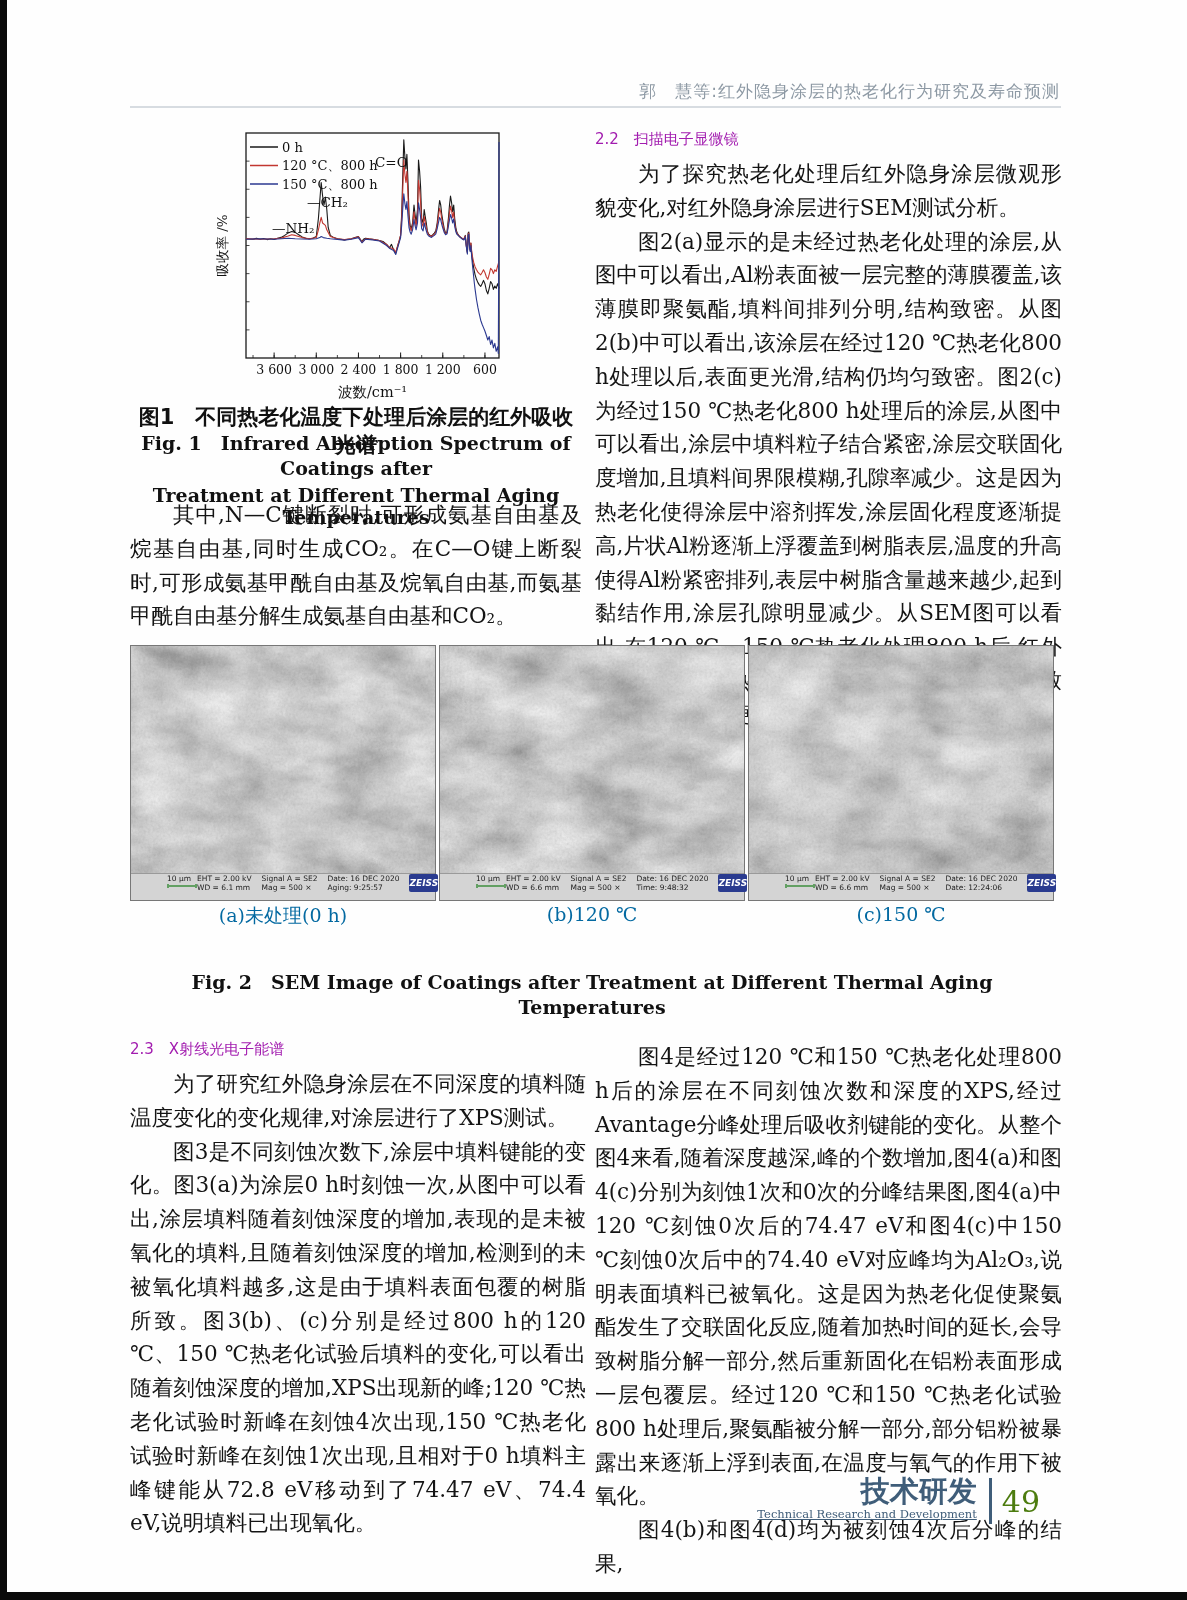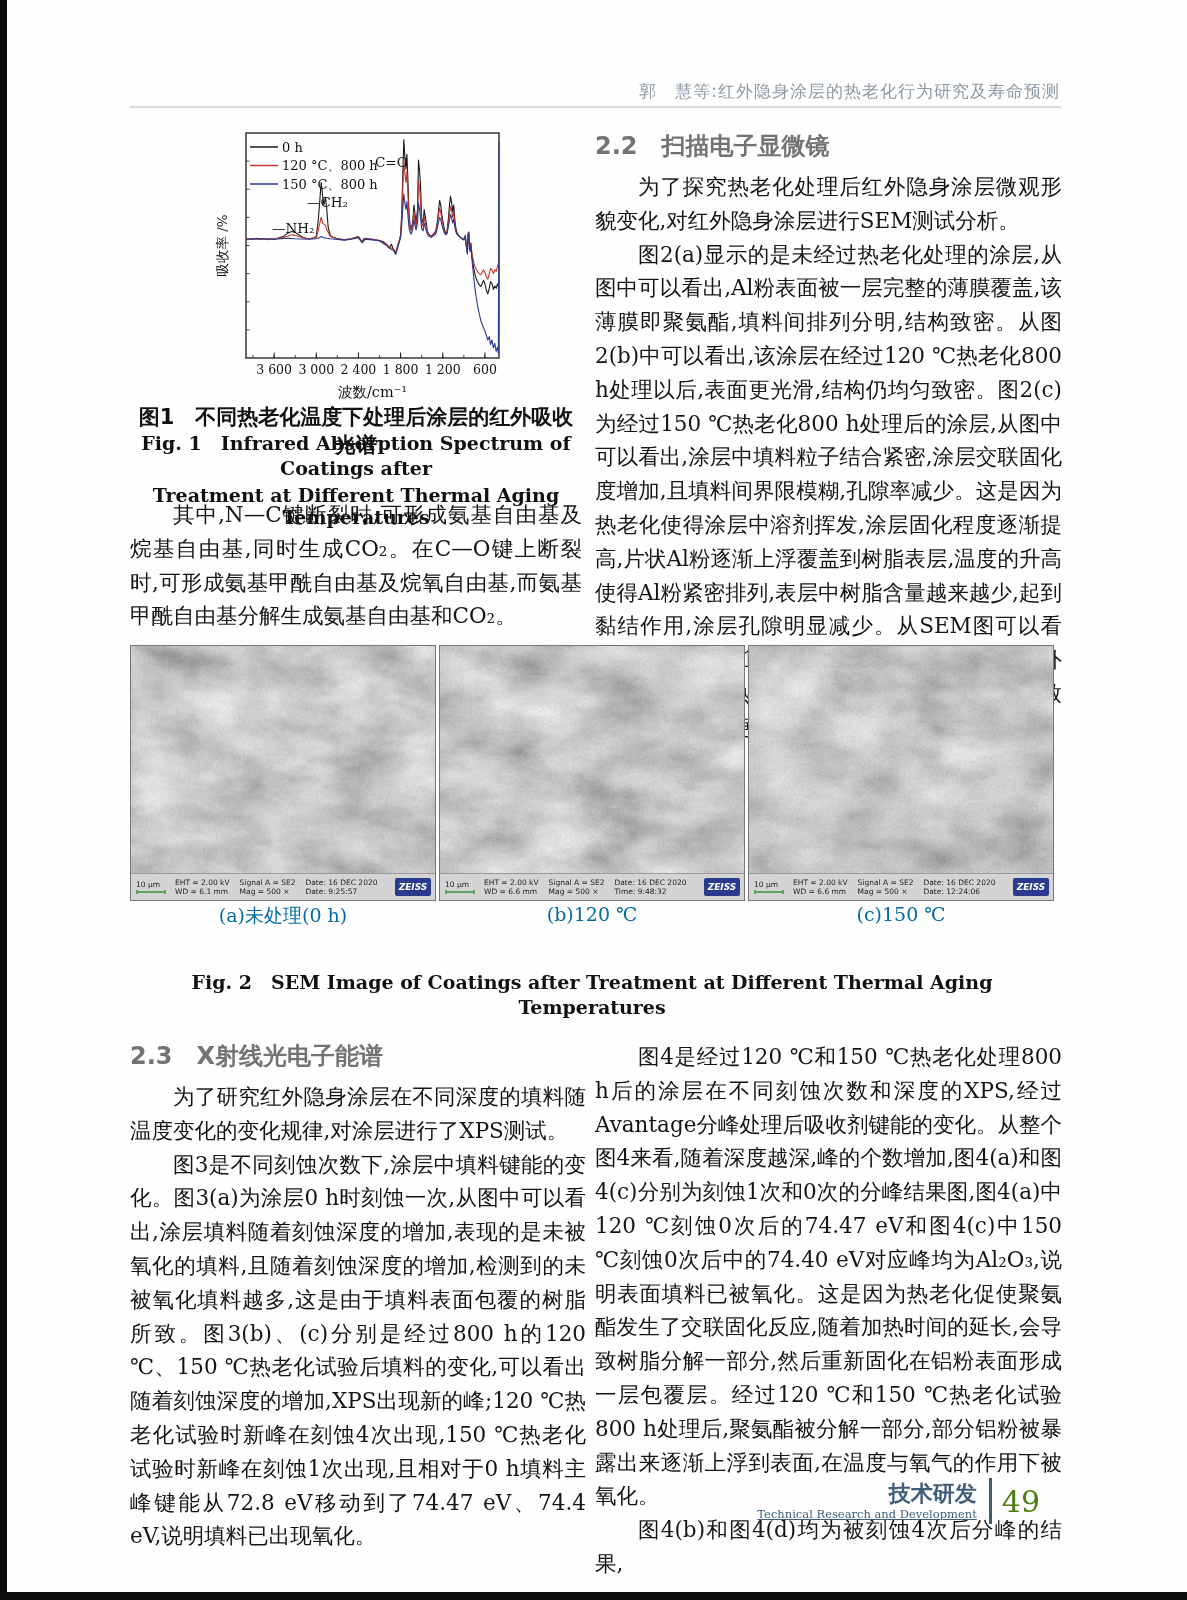--- a/index.html
+++ b/index.html
@@ -18,42 +18,42 @@
   .cap{position:absolute;text-align:center;font-weight:bold;color:#111;}
   .cap-zh{font-size:21px;font-family:"DejaVu Sans","Liberation Sans",sans-serif;}
   .cap-en{font-size:19px;}
 
   .para{font-size:21.5px;line-height:33.8px;text-align:justify;text-indent:2em;margin:0;}
   .col-left-top{position:absolute;left:130px;top:498px;width:452px;}
   .col-right-top{position:absolute;left:595px;top:130px;width:467px;}
   .col-left-bot{position:absolute;left:130px;top:1040px;width:456px;}
   .col-right-bot{position:absolute;left:595px;top:1040px;width:467px;}
 
-  .sec-h{font-family:"DejaVu Sans","Liberation Sans",sans-serif;font-weight:bold;
-         font-size:24px;color:#737373;margin:0 0 8px 0;text-indent:0;}
+  .sec-h{font-family:"DejaVu Sans","Liberation Sans",sans-serif;font-weight:normal;
+         font-size:15px;color:#a21caf;margin:0 0 8px 0;text-indent:0;}
 
   .sem-row{position:absolute;left:130px;top:645px;width:924px;display:flex;gap:3px;}
   .sem-panel{width:306px;background:#8f8f8f;border:1px solid #777;box-sizing:border-box;}
   .sem-panel svg{display:block;}
-  .sem-bar{height:26px;background:#d4d4d4;border-top:1px solid #9a9a9a;display:flex;align-items:center;
-           font-family:"DejaVu Sans","Liberation Sans",sans-serif;font-size:7.5px;line-height:9px;color:#1c1c1c;}
+  .sem-bar{height:26px;background:#d4d4d4;border-top:1px solid #9a9a9a;display:flex;align-items:flex-start;
+           font-family:"DejaVu Sans","Liberation Sans",sans-serif;font-size:7.5px;line-height:9px;color:#1c1c1c;padding-left:31px;}
   .sem-scale{width:44px;padding-left:5px;box-sizing:border-box;}
   .sbar{width:26px;height:4px;border-left:2px solid #63a063;border-right:2px solid #63a063;display:flex;align-items:center;margin-top:1px;}
   .sbar span{width:100%;height:2px;background:#63a063;}
   .sem-col{margin-right:10px;white-space:nowrap;}
   .zeiss{margin-left:auto;margin-right:4px;width:36px;height:18px;background:#2a3b8f;border-radius:2px;
          color:#fff;font-style:italic;font-weight:bold;font-size:9px;display:flex;align-items:center;justify-content:center;
          font-family:"DejaVu Sans","Liberation Sans",sans-serif;}
 
   .sem-caps{position:absolute;left:130px;top:903px;width:924px;display:flex;gap:3px;}
   .sem-caps span{width:306px;text-align:center;font-size:19px;color:#0369a1;}
 
   .footer{position:absolute;left:560px;top:1478px;width:480px;display:flex;justify-content:flex-end;align-items:center;}
   .f-txt{text-align:right;color:#3f5d79;}
-  .f-zh{font-family:Liberation Serif, serif;font-weight:bold;font-size:22px;line-height:26px;}
+  .f-zh{font-family:Liberation Mono, monospace;font-weight:bold;font-size:29px;line-height:26px;}
   .f-en{font-size:11.5px;line-height:15px;text-decoration:underline;}
   .f-div{width:3px;height:46px;background:#3f5d79;margin:0 10px 0 12px;}
   .f-no{font-size:30px;color:#4d7c0f;}
 </style>
 </head>
 <body>
 
 <div class="page">
   <div class="edge-left"></div>
   <div class="edge-bottom"></div>
@@ -152,21 +152,21 @@
         <div class="sem-col">
           <div>EHT = 2.00 kV</div>
           <div>WD = 6.1 mm</div>
         </div>
         <div class="sem-col">
           <div>Signal A = SE2</div>
           <div>Mag = 500 ×</div>
         </div>
         <div class="sem-col">
           <div>Date: 16 DEC 2020</div>
-          <div>Date: 9:25:57</div>
+          <div>Aging: 9:25:57</div>
         </div>
         <div class="zeiss">ZEISS</div>
       </div>
     </div>
 
     <div class="sem-panel">
       <svg width="304" height="227" viewBox="0 0 304 227" preserveAspectRatio="none">
         <defs>
           <filter id="blobB" x="0" y="0" width="100%" height="100%">
             <feTurbulence type="fractalNoise" baseFrequency="0.014 0.024" numOctaves="4" seed="11"></feTurbulence>

